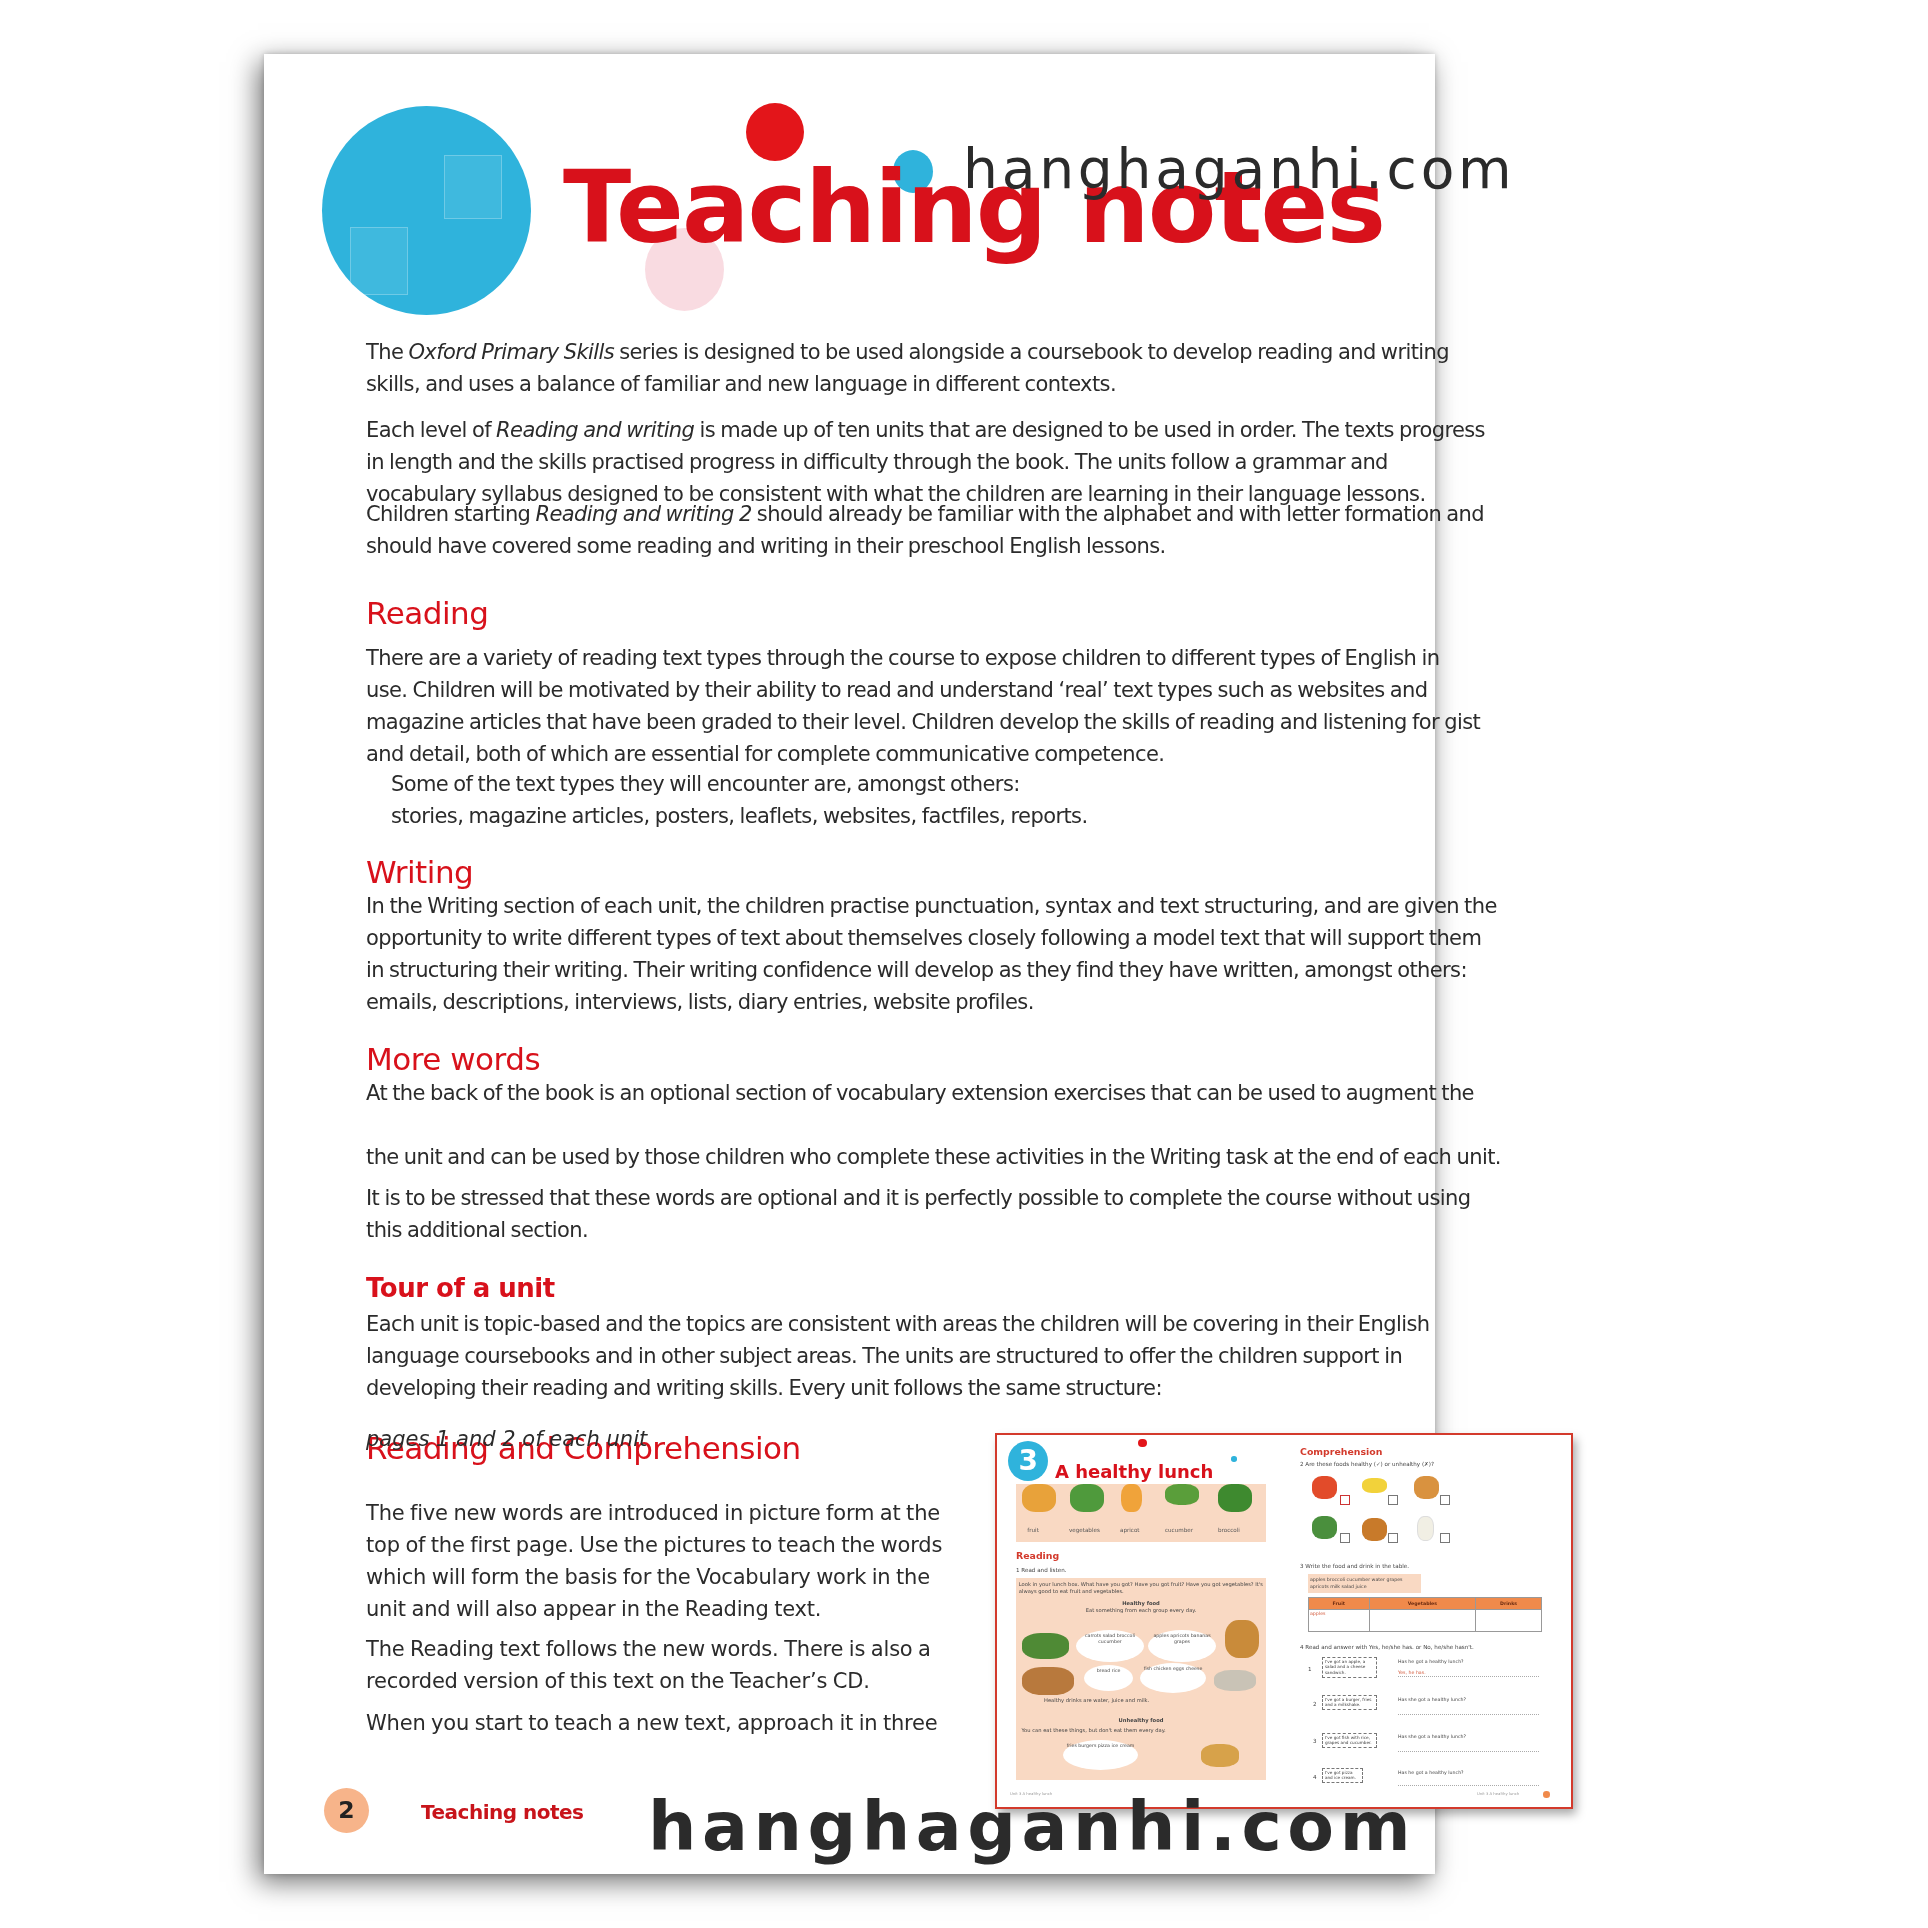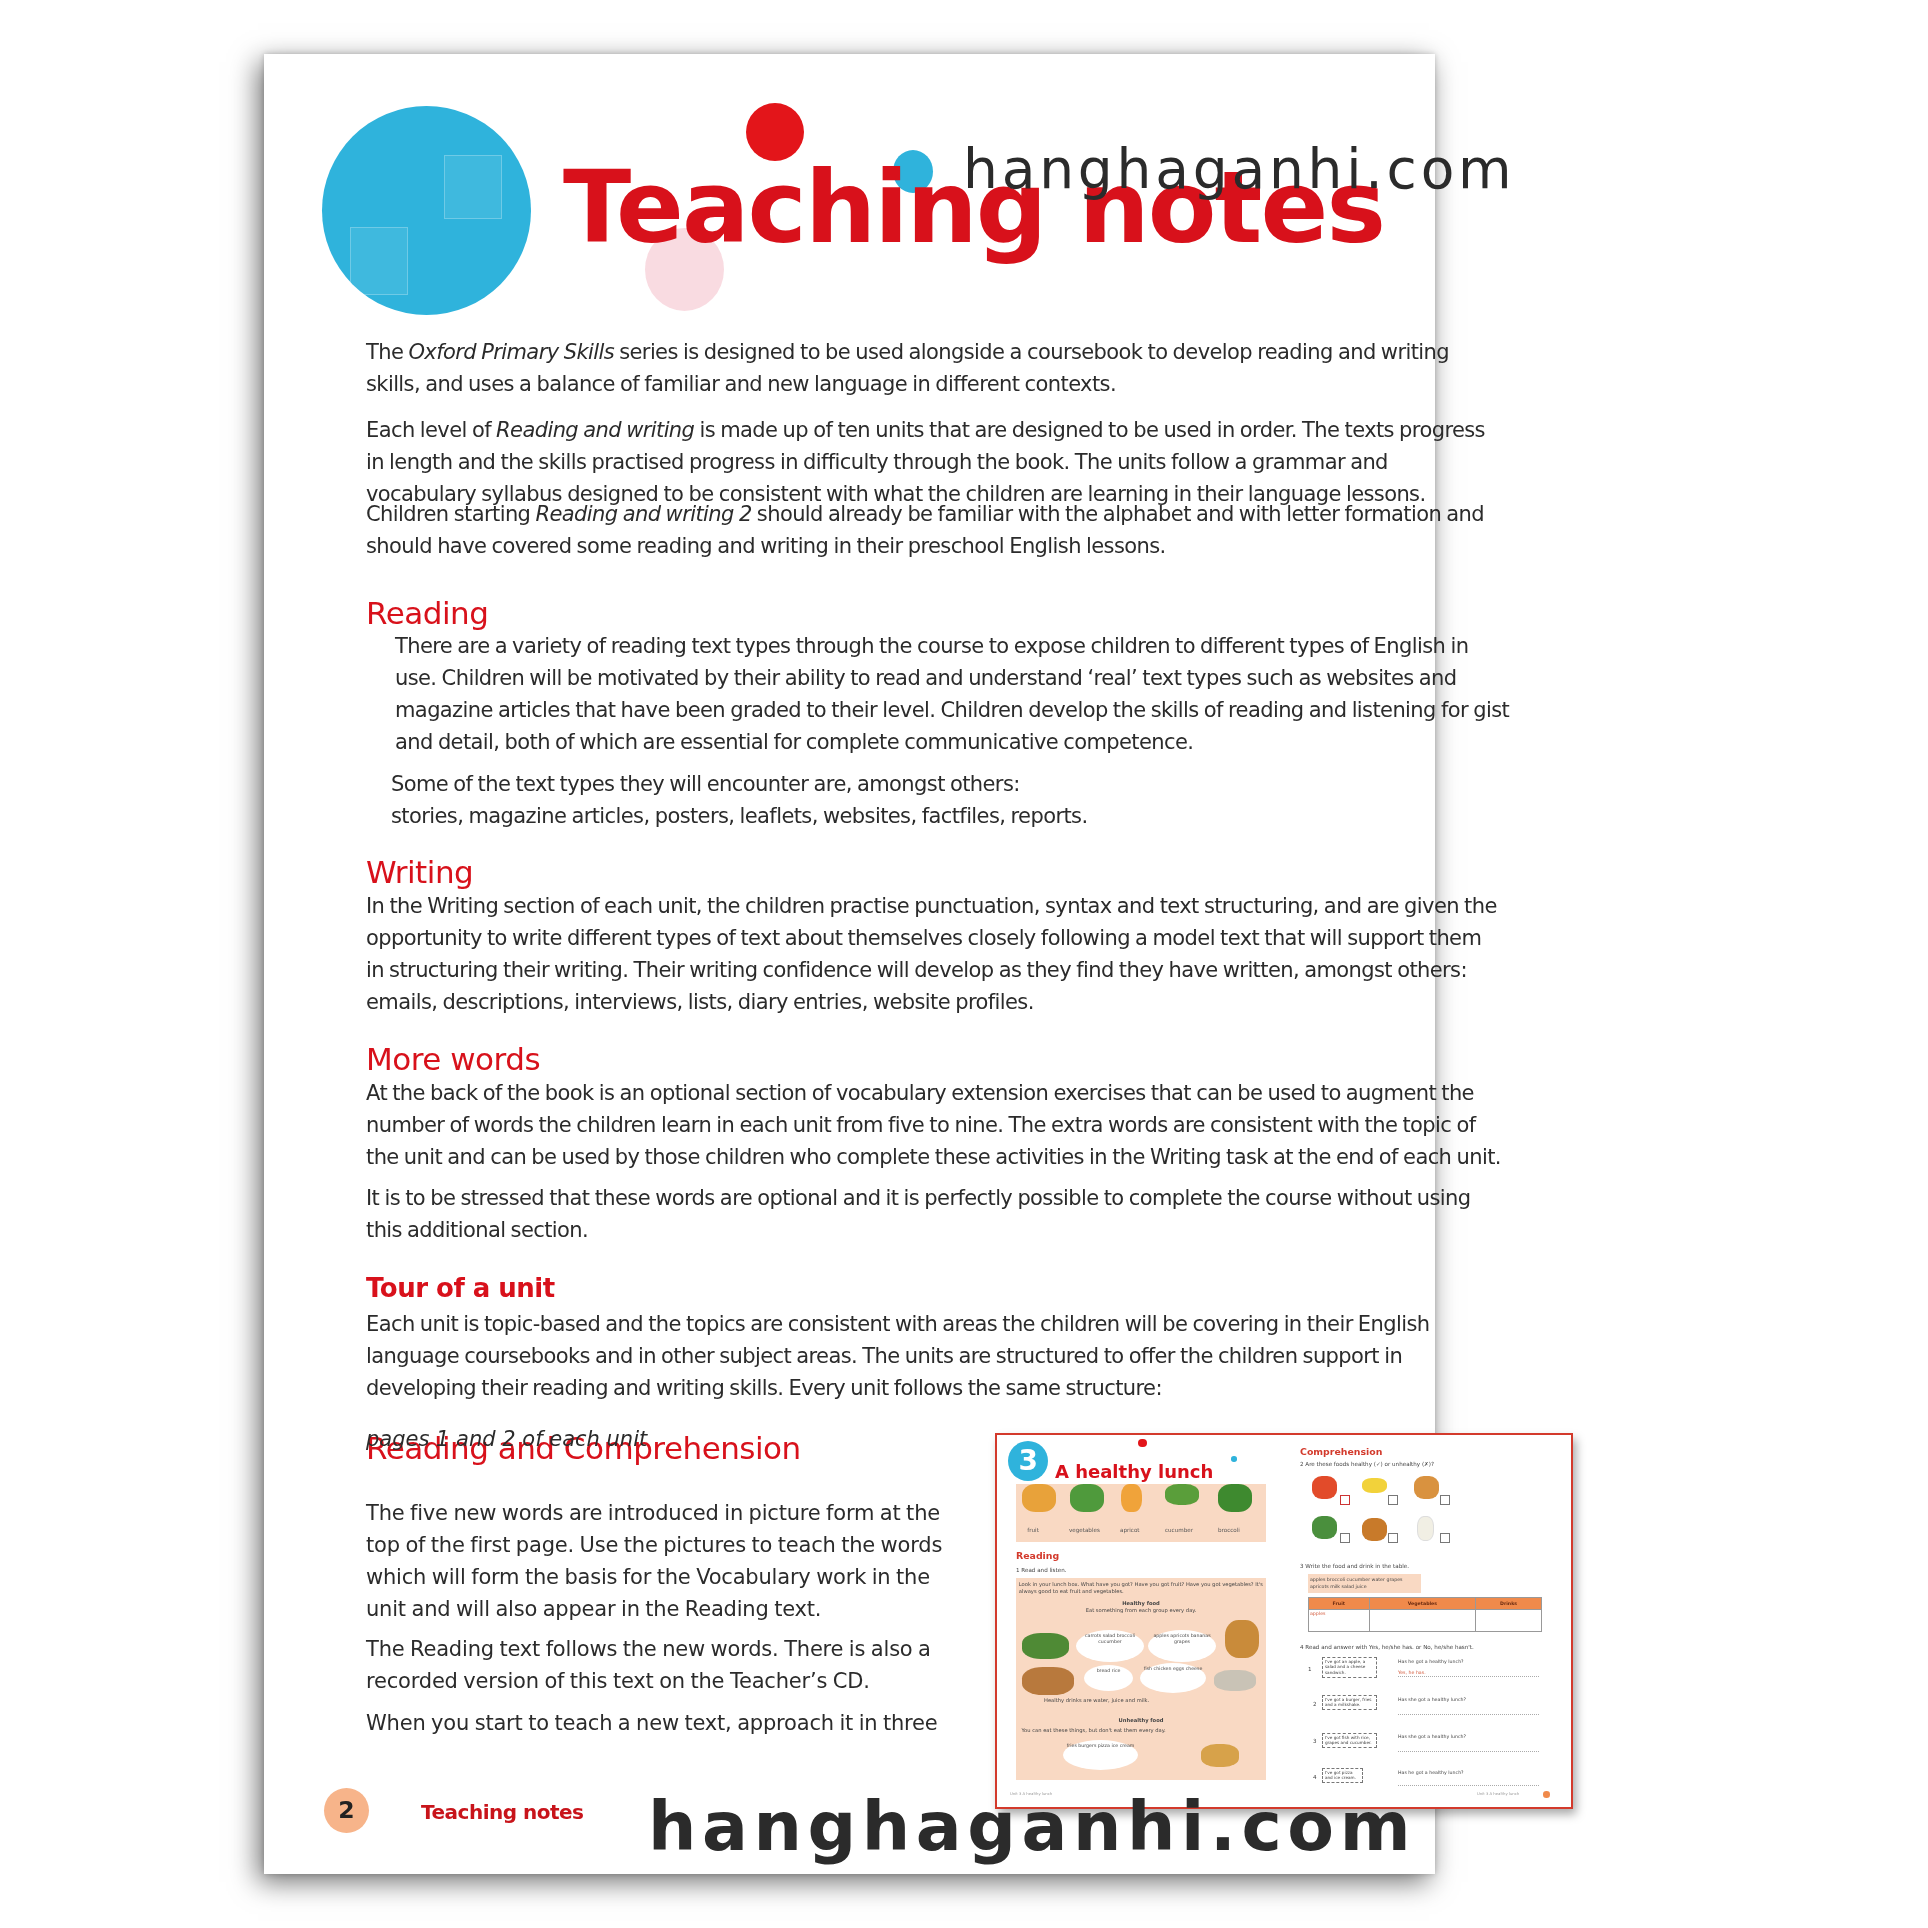--- a/index.html
+++ b/index.html
@@ -109,21 +109,21 @@
       <span>Each level of </span><i>Reading and writing</i><span> is made up of ten units that are designed to be used in order. The texts progress</span><br>
       <span>in length and the skills practised progress in difficulty through the book. The units follow a grammar and</span><br>
       <span>vocabulary syllabus designed to be consistent with what the children are learning in their language lessons.</span>
     </div>
     <div class="p" style="top:444px;">
       <span>Children starting </span><i>Reading and writing 2</i><span> should already be familiar with the alphabet and with letter formation and</span><br>
       <span>should have covered some reading and writing in their preschool English lessons.</span>
     </div>
 
     <div class="h2" style="top:540px;">Reading</div>
-    <div class="p" style="top:576px;margin-left:29px;">
+    <div class="p" style="top:588px;">
       <span>There are a variety of reading text types through the course to expose children to different types of English in</span><br>
       <span>use. Children will be motivated by their ability to read and understand ‘real’ text types such as websites and</span><br>
       <span>magazine articles that have been graded to their level. Children develop the skills of reading and listening for gist</span><br>
       <span>and detail, both of which are essential for complete communicative competence.</span>
     </div>
     <div class="p" style="top:714px;margin-left:25px;">
       <span>Some of the text types they will encounter are, amongst others:</span><br>
       <span>stories, magazine articles, posters, leaflets, websites, factfiles, reports.</span>
     </div>
 
@@ -131,21 +131,21 @@
     <div class="p" style="top:836px;">
       <span>In the Writing section of each unit, the children practise punctuation, syntax and text structuring, and are given the</span><br>
       <span>opportunity to write different types of text about themselves closely following a model text that will support them</span><br>
       <span>in structuring their writing. Their writing confidence will develop as they find they have written, amongst others:</span><br>
       <span>emails, descriptions, interviews, lists, diary entries, website profiles.</span>
     </div>
 
     <div class="h2" style="top:986px;">More words</div>
     <div class="p" style="top:1023px;">
       <span>At the back of the book is an optional section of vocabulary extension exercises that can be used to augment the</span><br>
-      <span>number of words the children learn in each unit from five to nine. The extra words are consistent with the topic of</span><br>
+      <br>
       <span>the unit and can be used by those children who complete these activities in the Writing task at the end of each unit.</span>
     </div>
     <div class="p" style="top:1128px;">
       <span>It is to be stressed that these words are optional and it is perfectly possible to complete the course without using</span><br>
       <span>this additional section.</span>
     </div>
 
     <div class="h2 big" style="top:1215px;">Tour of a unit</div>
     <div class="p" style="top:1254px;">
       <span>Each unit is topic-based and the topics are consistent with areas the children will be covering in their English</span><br>

